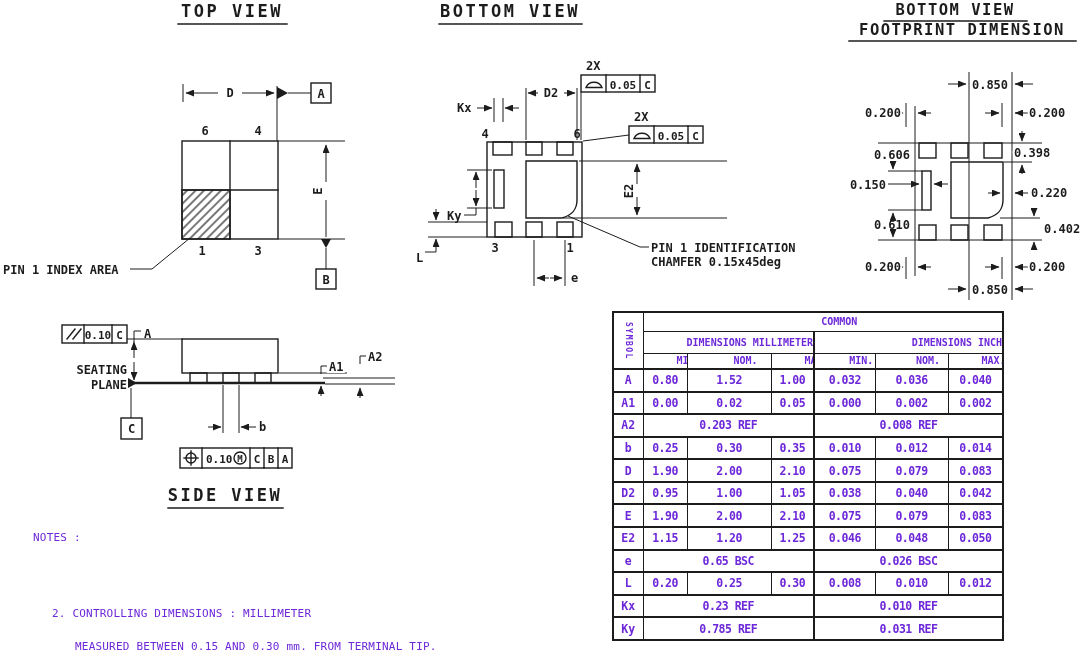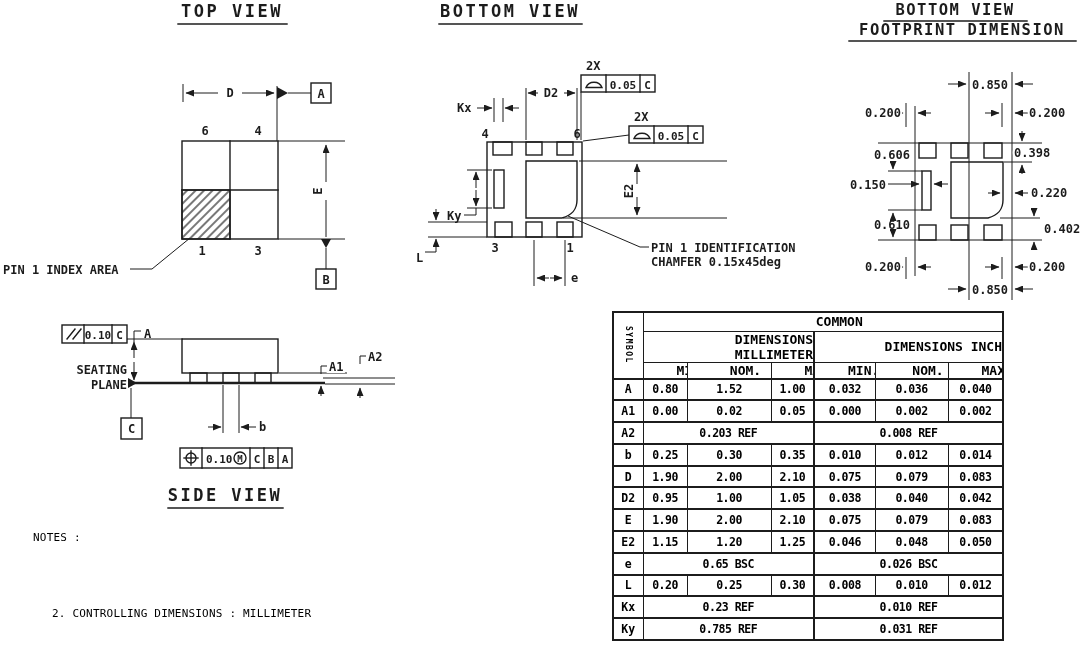--- a/index.html
+++ b/index.html
@@ -1,35 +1,35 @@
 <!DOCTYPE html>
 <html><head>
 <meta charset="utf-8">
 <style>
   html,body{margin:0;padding:0;background:#fff;}
   .stage{position:relative;width:1080px;height:660px;background:#ffffff;overflow:hidden;
-         font-family:"DejaVu Sans Mono","Liberation Mono",monospace;color:#000000;}
+         font-family:"DejaVu Sans Mono","Liberation Mono",monospace;color:#6d28d9;}
   svg{position:absolute;left:0;top:0;}
   .ln{stroke:#1c1c1c;stroke-width:1.4;fill:none;stroke-linecap:square;}
   .thin{stroke:#1c1c1c;stroke-width:1;fill:none;}
   .thick{stroke:#1c1c1c;stroke-width:2.4;fill:none;}
   .fill{fill:#1c1c1c;stroke:none;}
   text{font-family:"DejaVu Sans Mono","Liberation Mono",monospace;font-weight:bold;
        fill:#1c1c1c;stroke:none;}
   .ttl{font-size:17px;letter-spacing:2.5px;}
   .ttl2{font-size:15.5px;letter-spacing:1.5px;}
   .dim{font-size:12px;}
   .sm{font-size:11px;}
   .halo{paint-order:stroke;stroke:#ffffff;stroke-width:4px;}
   
   #dim-table{position:absolute;left:612px;top:311px;width:392px;height:330px;
              border-collapse:collapse;table-layout:fixed;text-align:center;
              border:2.5px solid #1c1c1c;}
   #dim-table td{border:1.5px solid #1c1c1c;padding:0;font-weight:bold;overflow:hidden;}
-  #dim-table .hdr{font-size:13px;letter-spacing:0px;padding-left:33px;}
+  #dim-table .hdr{font-size:10px;letter-spacing:0px;padding-left:33px;}
   #dim-table .num{font-size:11.5px;letter-spacing:-0.5px;}
   #dim-table .sym{font-size:11.5px;}
   #dim-table tr.h1{height:19px;} #dim-table tr.h2{height:22px;text-align:right;} #dim-table tr.h3{height:16px;}
   #dim-table td.bthick{border-left:2.5px solid #1c1c1c;}
   #dim-table tr.data td{border-top:2px solid #1c1c1c;}
   .vtext{writing-mode:vertical-rl;font-size:8px;letter-spacing:1.5px;margin:0 auto;line-height:1;}
   
   .note{position:absolute;font-size:11px;font-weight:normal;letter-spacing:0.2px;white-space:pre;}
 </style>
 </head>
@@ -423,14 +423,15 @@
   <tr class="data">
     <td class="sym">Ky</td>
     <td class="num" colspan="3">0.785 REF</td>
     <td class="num bthick" colspan="3">0.031 REF</td>
   </tr>
   </tbody>
 </table>
 
 <div class="note" style="left:33px;top:531px;">NOTES :</div>
 <div class="note" style="left:52px;top:595px;margin-top:12px;">2. CONTROLLING DIMENSIONS : MILLIMETER</div>
+<div class="note" style="left:75px;top:640px;">MEASURED BETWEEN 0.15 AND 0.30 mm. FROM TERMINAL TIP.</div>
 
 </div>
 
 </body></html>

